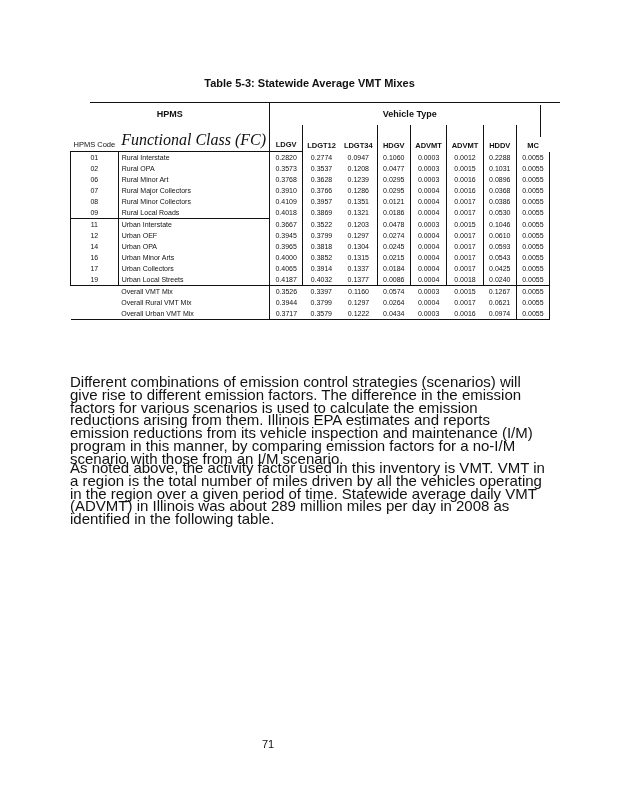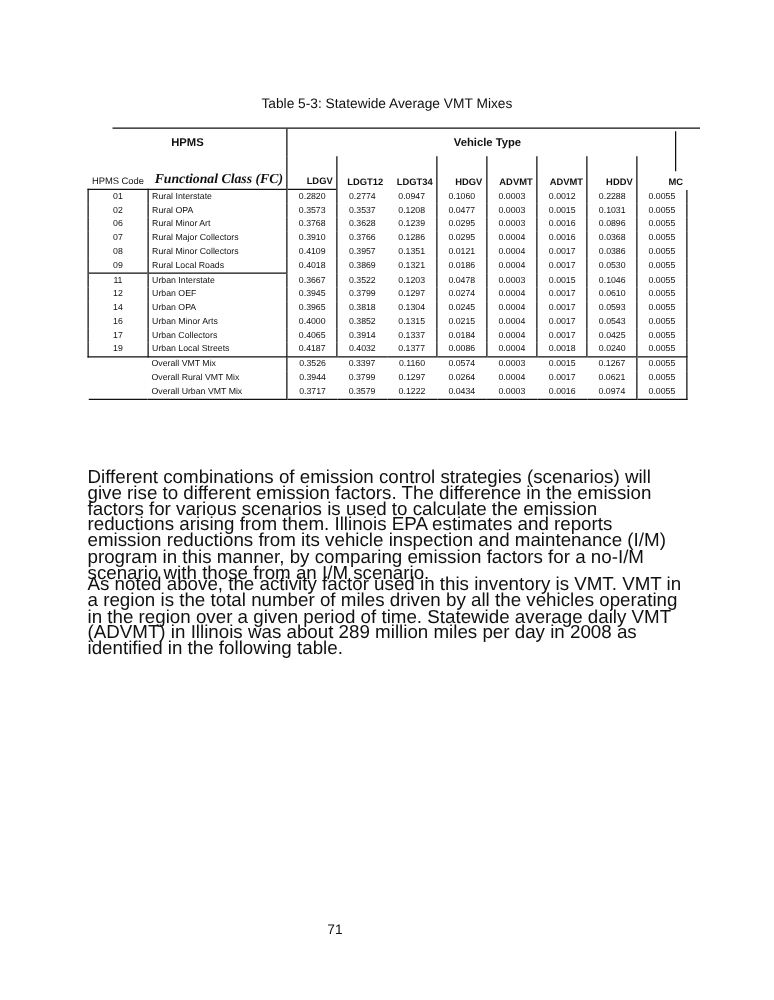--- a/index.html
+++ b/index.html
@@ -1,27 +1,27 @@
 <!DOCTYPE html>
 <html><head>
 <meta charset="utf-8">
 <style>
   html, body { margin: 0; padding: 0; background: #ffffff; }
   body { width: 619px; height: 800px; position: relative; overflow: hidden; font-family: "Liberation Sans", sans-serif; color: #111; }
-  .caption { position: absolute; top: 77px; left: 0; width: 619px; text-align: center; font-size: 11px; }
+  .caption { position: absolute; top: 77px; left: 0; width: 619px; text-align: center; font-size: 11px; font-weight: bold; }
   .tbl-wrap { position: absolute; top: 100px; left: 70px; width: 480px; }
   .topline { position: absolute; top: 2px; left: 20px; width: 470px; height: 1px; background: #111; }
   .rightbar { position: absolute; top: 5px; left: 470px; width: 1px; height: 32px; background: #111; }
   table { border-collapse: collapse; position: absolute; top: 3px; left: 0; font-size: 7px; }
   td, th { padding: 0 3px; height: 11px; white-space: nowrap; }
   th { font-weight: bold; font-size: 7.5px; margin-top: 44px; }
   .grp th { height: 22px; font-size: 9px; vertical-align: middle; }
-  .hdr2 td, .hdr2 th { height: 24px; vertical-align: bottom; padding-bottom: 2px; text-align: right; }
+  .hdr2 td, .hdr2 th { height: 24px; vertical-align: bottom; padding-bottom: 2px; }
   .hpms-lbl { font-weight: normal; font-size: 7.5px; text-align: left; line-height: 9px; }
-  .fc-lbl { font-family: "Liberation Serif", serif; font-style: italic; font-size: 11px; font-weight: bold; }
+  .fc-lbl { font-family: "Liberation Serif", serif; font-style: italic; font-size: 16px; font-weight: normal; }
   .num { text-align: center; width: 34px; }
   .code { text-align: center; width: 24px; }
   .name { text-align: left; width: 105px; }
   .bl { border-left: 1px solid #111; }
   .br { border-right: 1px solid #111; }
   .bt { border-top: 1px solid #111; }
   .bb { border-bottom: 1px solid #111; }
   .para { position: absolute; left: 70px; width: 480px; font-size: 15px; line-height: 12.8px; }
   .p1 { top: 376px; }
   .p2 { top: 462px; }

